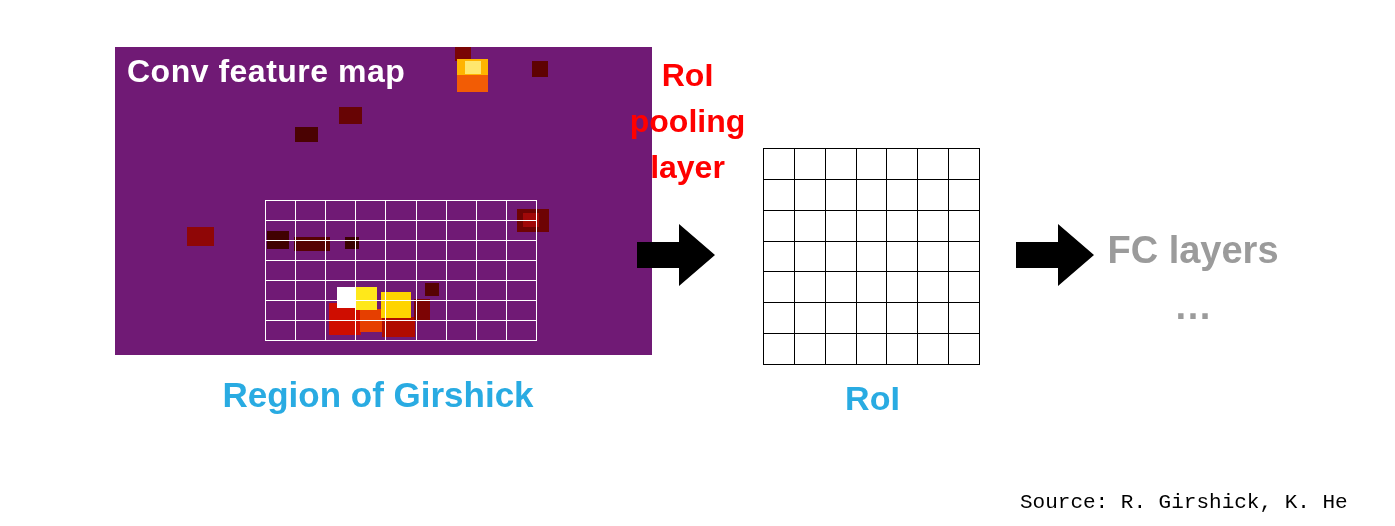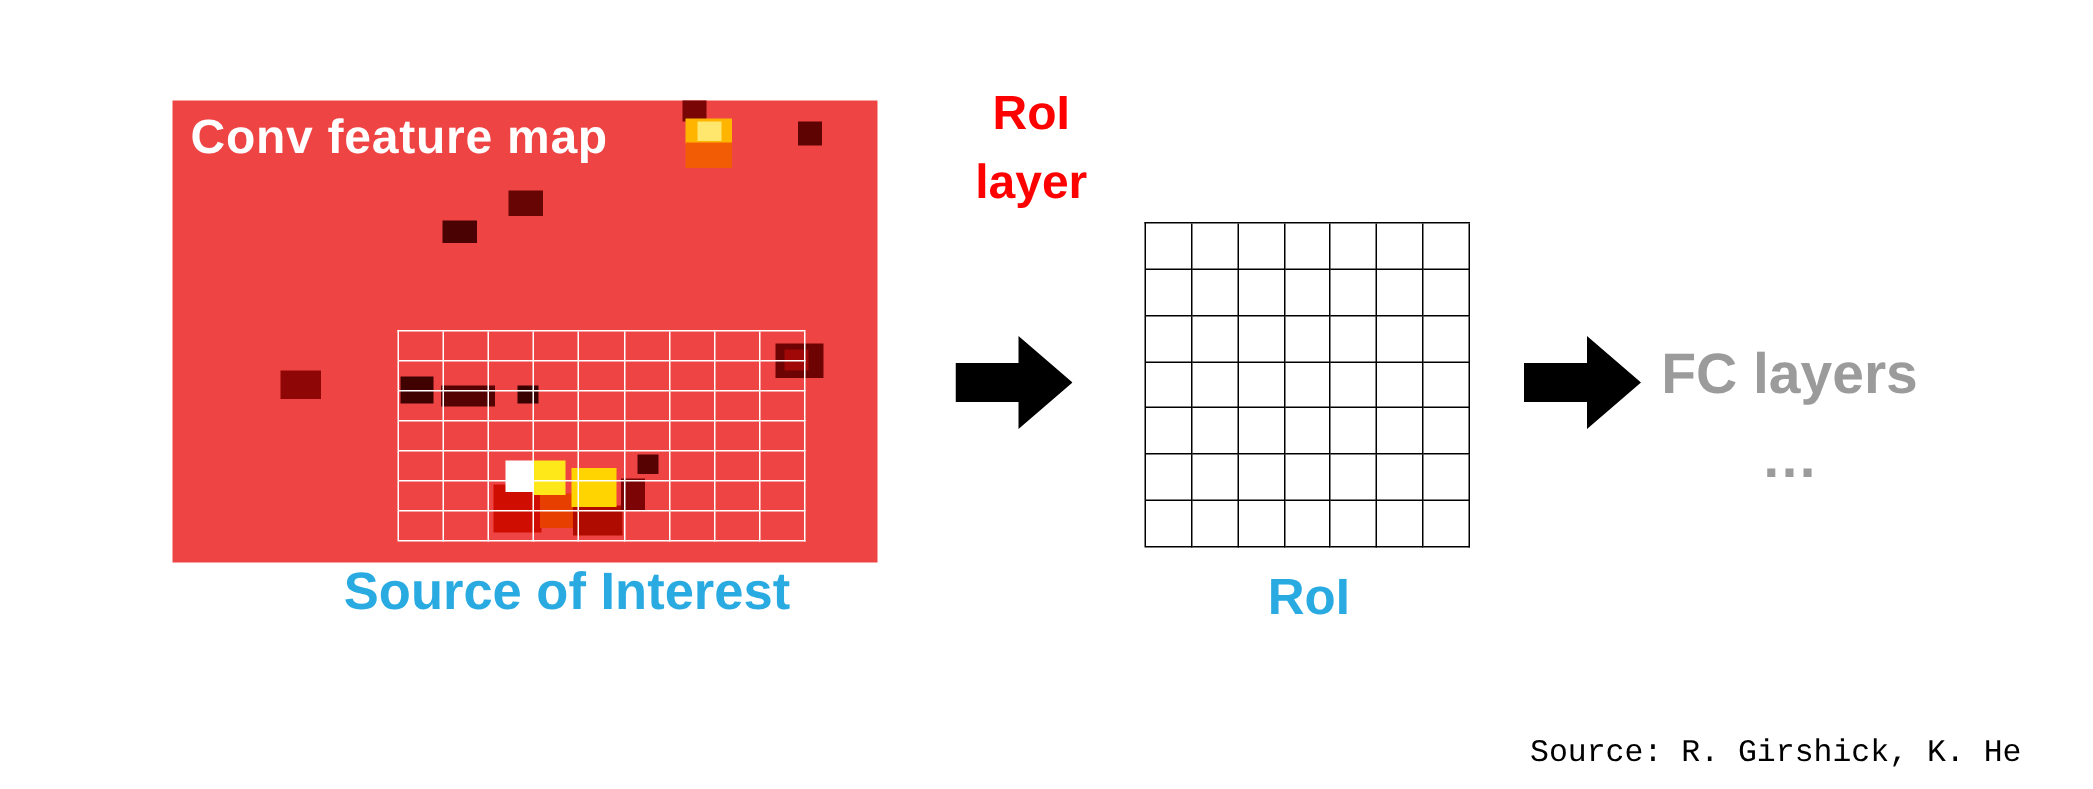--- a/index.html
+++ b/index.html
@@ -4,21 +4,21 @@
 <style>
   html,body { margin:0; padding:0; background:#ffffff; }
   .canvas {
     position:relative; width:1395px; height:526px; background:#ffffff;
     font-family:"Liberation Sans", sans-serif; overflow:hidden;
     --cyan:#29abe2; --red:#ff0000; --gray:#9b9b9b; --arrow:#000000;
   }
   .abs { position:absolute; }
 
   
-  .feature-map { left:115px; top:47px; width:470px; height:308px; background:#ef4444;margin-top:20px; }
+  .feature-map { left:115px; top:47px; width:537px; height:308px; background:#701a75; }
   .feature-map-label {
     position:absolute; left:12px; top:6px; color:#ffffff;
     font-size:32px; font-weight:bold; letter-spacing:0.5px; white-space:nowrap;
   }
   .heat-spot { position:absolute; }
 
   
   .grid { box-sizing:border-box; }
   .grid .grid-cell { box-sizing:border-box; }
   .overlay-grid { left:150px; top:153px; width:272px; height:141px;
@@ -142,25 +142,26 @@
         <div class="grid-cell"></div>
         <div class="grid-cell"></div>
         <div class="grid-cell"></div>
         <div class="grid-cell"></div>
         <div class="grid-cell"></div>
         <div class="grid-cell"></div>
       </div>
   </div>
 
   <div class="abs caption-cyan region-caption">
-    <div>Source of Interest</div>
+    <div>Region of Girshick</div>
   </div>
 
   <div class="abs pooling-label">
     <div>RoI</div>
+    <div>pooling</div>
     <div>layer</div>
   </div>
 
   <div class="abs arrow arrow-1">
     <svg width="78" height="62" viewBox="0 0 78 62">
       <polygon points="0,18 42,18 42,0 78,31 42,62 42,44 0,44" fill="#000000"></polygon>
     </svg>
   </div>
 
   <div class="abs grid roi-grid" style="display: grid; grid-template-columns: repeat(7, 1fr); grid-template-rows: repeat(7, 1fr);">

